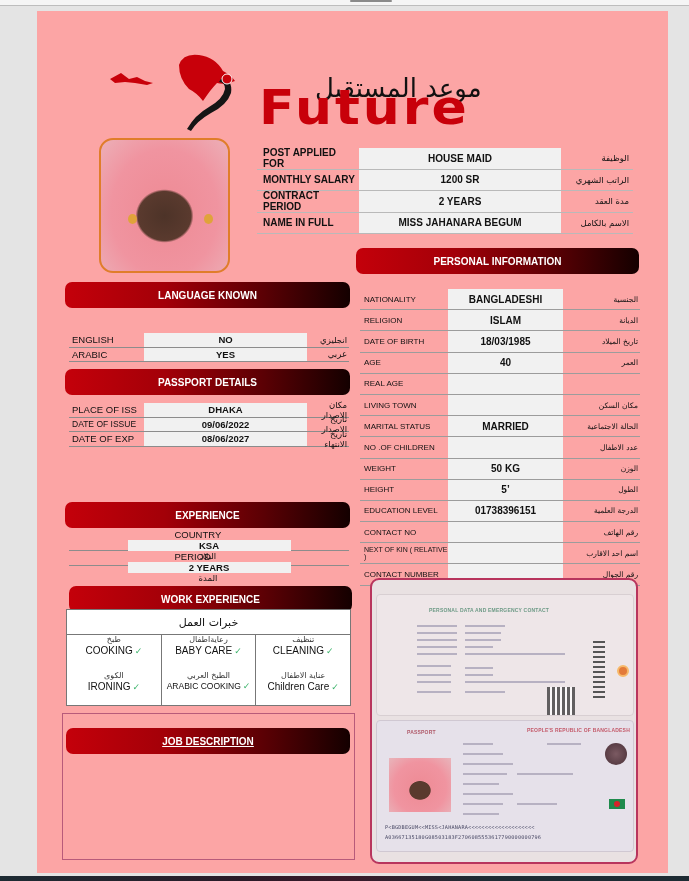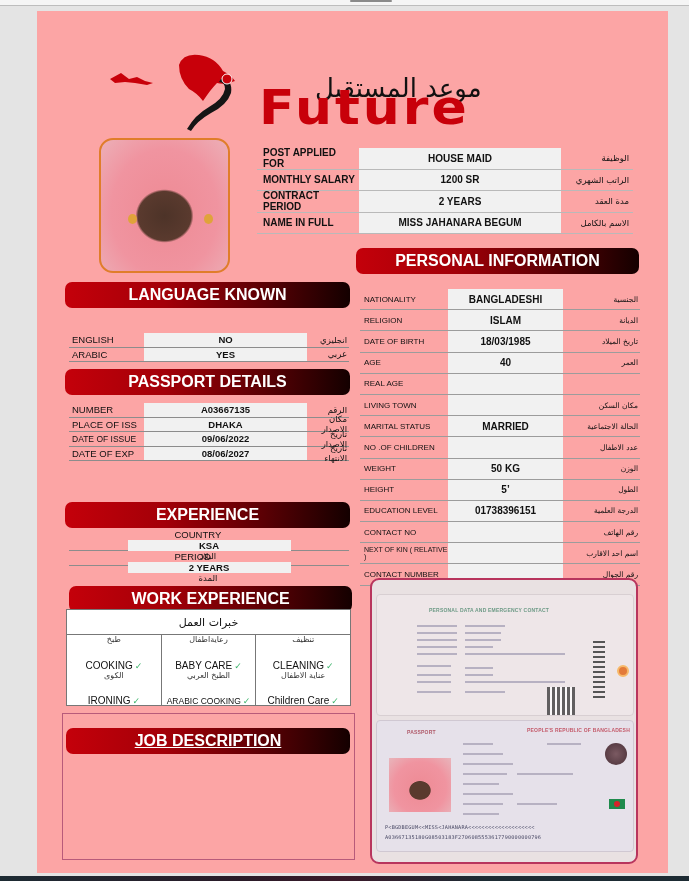--- a/index.html
+++ b/index.html
@@ -28,21 +28,21 @@
   .photo .earL { left: 27px; } .photo .earR { left: 103px; }
 
   
   .kv-top { position: absolute; left: 220px; top: 137px; width: 376px; }
   .kv-top .row { display: flex; height: 21.5px; border-bottom: 1px solid #b9b9b9; align-items: center; font-size: 10px; }
   .kv-top .lbl { width: 102px; padding-left: 6px; font-weight: bold; }
   .kv-top .val { width: 202px; text-align: center; font-weight: bold; background: #f1f1f1; height: 100%; display: flex; align-items: center; justify-content: center; }
   .kv-top .ar { flex: 1; text-align: right; padding-right: 4px; font-family: "DejaVu Sans", sans-serif; font-size: 8.5px; direction: rtl; }
 
   
-  .bar { position: absolute; height: 26px; border-radius: 7px; color: #fff; font-weight: bold; font-size: 16px; display: flex; align-items: center; justify-content: center;
+  .bar { position: absolute; height: 26px; border-radius: 7px; color: #fff; font-weight: bold; font-size: 10px; display: flex; align-items: center; justify-content: center;
     background: linear-gradient(90deg, #c4000a 0%, #a30008 35%, #5a0004 70%, #140000 100%); }
 
   
   .pi { position: absolute; left: 323px; top: 278px; width: 280px; }
   .pi .row { display: flex; height: 21.2px; border-bottom: 1px solid #9c9c9c; align-items: center; font-size: 8px; }
   .pi .lbl { width: 88px; padding-left: 4px; }
   .pi .val { width: 115px; height: 100%; background: #f1f1f1; display: flex; align-items: center; justify-content: center; font-weight: bold; font-size: 10px; }
   .pi .ar { flex: 1; text-align: right; padding-right: 2px; font-family: "DejaVu Sans", sans-serif; font-size: 7.5px; direction: rtl; }
 
   
@@ -55,21 +55,21 @@
 
   .exp .row { height: 22px; flex-direction: column; }
   .exp .row.short { height: 15px; }
 
   
   .wx { position: absolute; left: 66px; top: 598px; width: 285px; height: 97px; border: 1px solid #777; background: #fff; }
   .wx .head { height: 25px; border-bottom: 1px solid #777; text-align: center; font-family: "DejaVu Sans", sans-serif; font-size: 11px; line-height: 25px; direction: rtl; }
   .wx .grid { display: flex; height: 71px; }
   .wx .col { flex: 1; border-right: 1px solid #777; display: flex; flex-direction: column; }
   .wx .col:last-child { border-right: none; }
-  .wx .cell { flex: 1; display: flex; flex-direction: column; align-items: center; justify-content: space-between; }
+  .wx .cell { flex: 1; display: flex; flex-direction: column; align-items: center; justify-content: flex-start; }
   .wx .cell .ar { font-family: "DejaVu Sans", sans-serif; font-size: 8px; color: #333; direction: rtl; }
   .wx .cell .en { font-size: 10px; margin-top: 1px; }
   .wx .cell .en.sm { font-size: 8.5px; }
   .wx .check { color: #3bb36a; font-size: 9px; margin-left: 2px; }
 
   
   .jd { position: absolute; left: 62px; top: 713px; width: 293px; height: 147px; border: 1px solid #b85a7a; }
 
   
   .scan { position: absolute; left: 370px; top: 578px; width: 268px; height: 286px; border: 2.5px solid #b8355d; border-radius: 9px; overflow: hidden; background: #e9e1e2; }
@@ -220,25 +220,20 @@
       </div>
     <div class="row">
         <span class="lbl">ARABIC</span>
         <span class="val">YES</span>
         <span class="ar">عربي</span>
       </div>
   </div>
 
   <div class="bar" style="left:28px; top:358px; width:285px;">PASSPORT DETAILS</div>
   <div class="lt" style="top:392px;">
-    <div class="row">
-        <span class="lbl">NUMBER</span>
-        <span class="val">A03667135</span>
-        <span class="ar">الرقم</span>
-      </div>
     <div class="row">
         <span class="lbl">PLACE OF ISS</span>
         <span class="val">DHAKA</span>
         <span class="ar">مكان الاصدار</span>
       </div>
     <div class="row">
         <span class="lbl small">DATE OF ISSUE</span>
         <span class="val">09/06/2022</span>
         <span class="ar">تاريخ الاصدار</span>
       </div>

